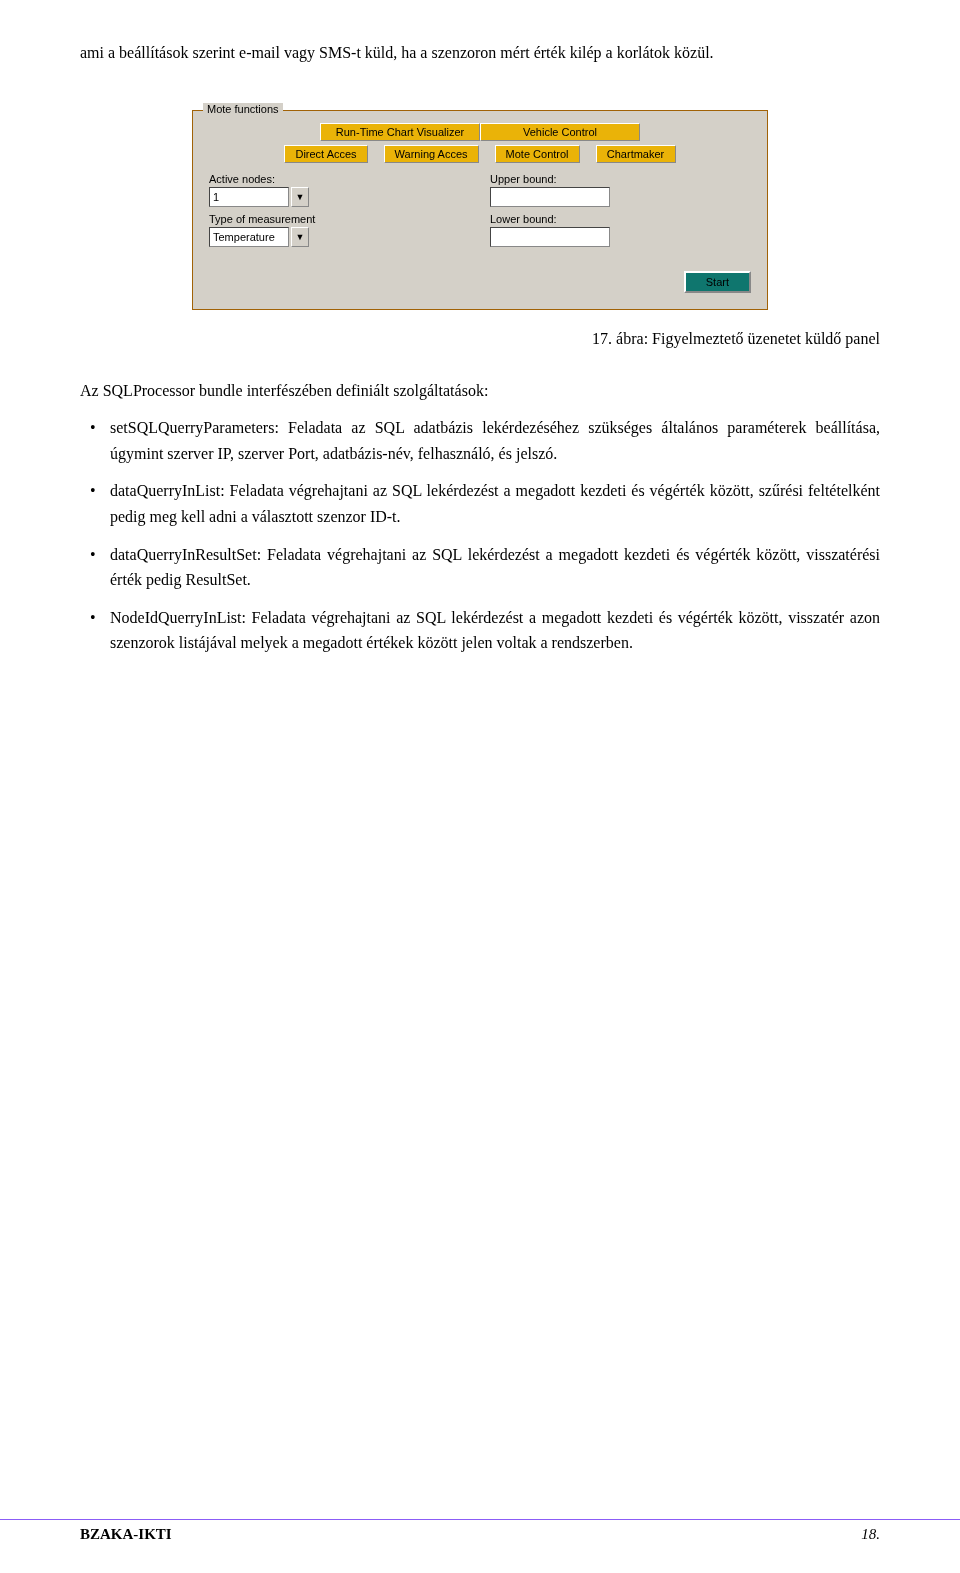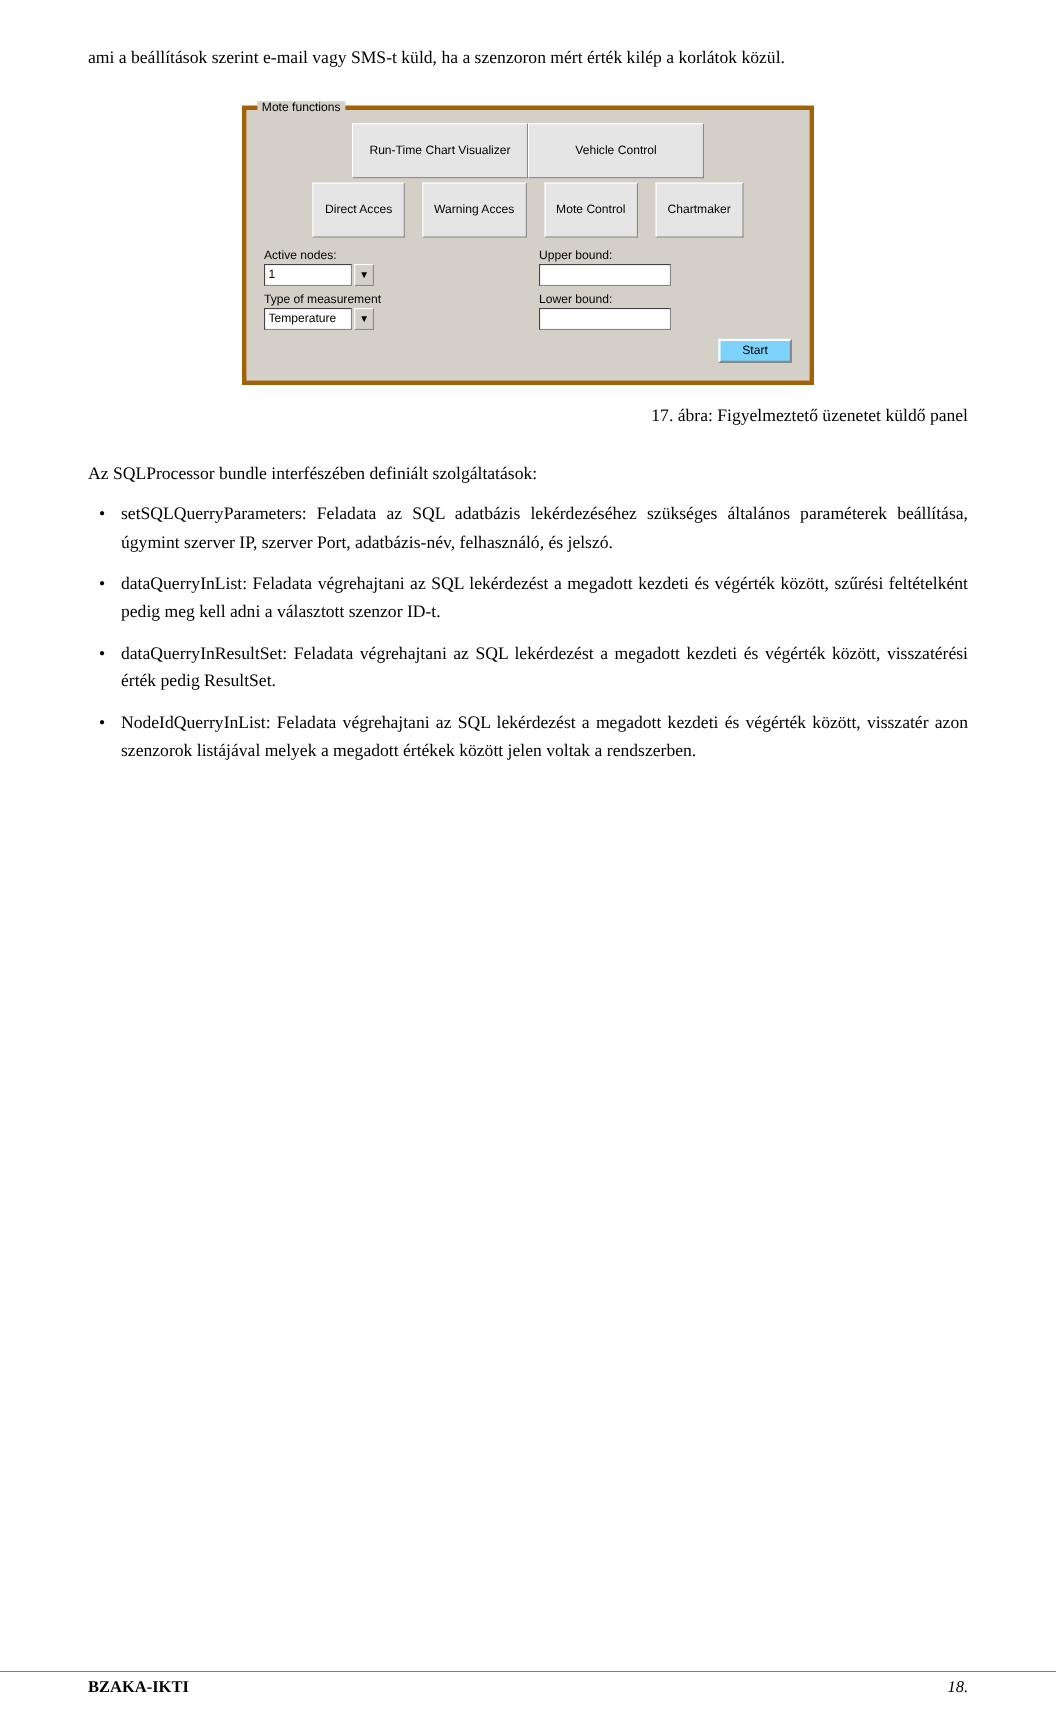--- a/index.html
+++ b/index.html
@@ -19,35 +19,35 @@
     }
 
     .page-content {
       max-width: 800px;
       margin: 0 auto;
     }
 
     .intro-paragraph {
       font-size: 16px;
       line-height: 1.6;
-      margin-bottom: 30px;
+      margin-bottom: 44px;
       text-align: justify;
     }
 
     
     .panel-container {
       display: flex;
       justify-content: center;
       margin-bottom: 20px;
     }
 
     .mote-panel {
-      border: 4px solid #a16207;
+      border: 1px solid #a16207;
       padding: 12px 16px 16px 16px;
-      width: 520px;
+      width: 576px;
       background: #d4d0c8;
       position: relative;
       font-family: Arial, sans-serif;
       font-size: 11px;
     }
 
     .mote-panel-title {
       position: absolute;
       top: -8px;
       left: 10px;
@@ -65,25 +65,25 @@
     }
 
     .panel-tabs-row2 {
       display: flex;
       justify-content: center;
       gap: 16px;
       margin-bottom: 10px;
     }
 
     .tab-button {
-      background: #e5e5e5;
+      background: #eab308;
       border: 1px solid #888;
       border-top: 1px solid #fff;
       border-left: 1px solid #fff;
-      padding: 18px 10px;
+      padding: 2px 10px;
       font-size: 11px;
       font-family: Arial, sans-serif;
       cursor: pointer;
       min-width: 80px;
       text-align: center;
     }
 
     .tab-button.wide {
       min-width: 160px;
     }
@@ -127,30 +127,30 @@
       font-family: Arial, sans-serif;
       margin-bottom: 2px;
     }
 
     .field-row {
       display: flex;
       gap: 2px;
     }
 
     .start-btn {
-      background: #7dd3fc;
+      background: #0f766e;
       border: 2px solid;
       border-color: #fff #888 #888 #fff;
       padding: 3px 20px;
       font-size: 11px;
       font-family: Arial, sans-serif;
       cursor: pointer;
       margin-left: auto;
       display: block;
-      margin-top: 8px;
+      margin-top: 24px;
     }
 
     .figure-caption {
       text-align: right;
       font-size: 16px;
       margin-bottom: 30px;
       margin-top: 10px;
     }
 
     

